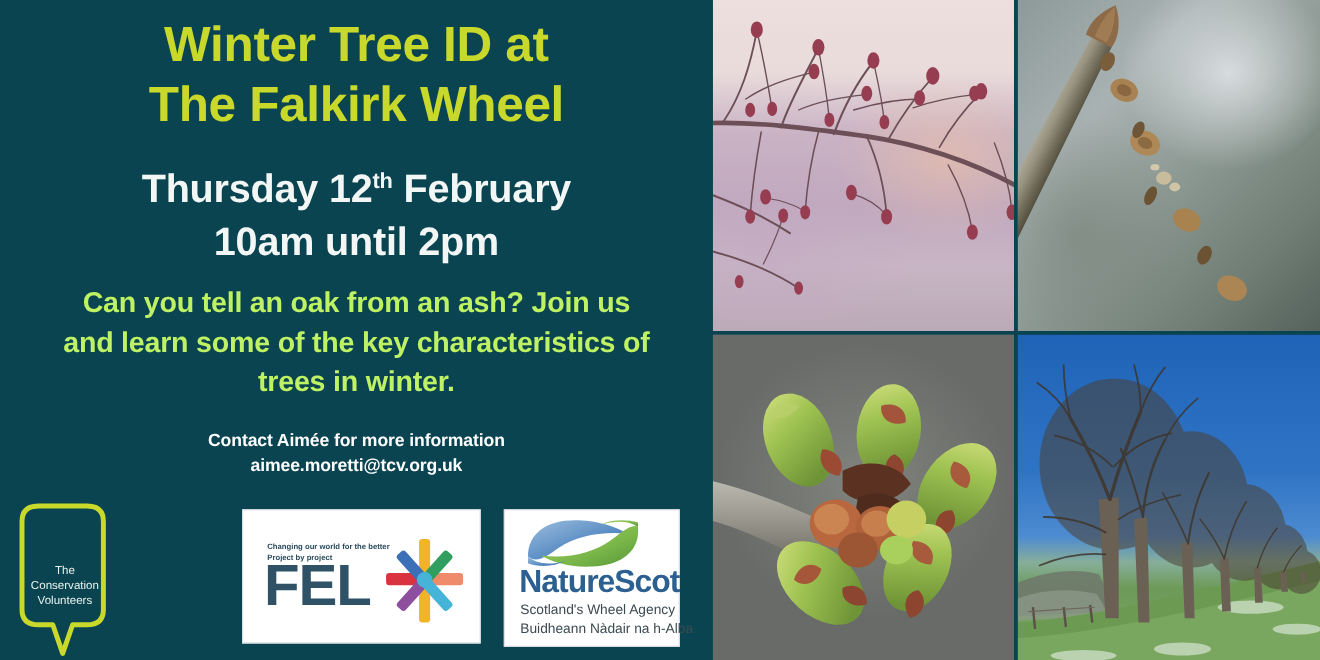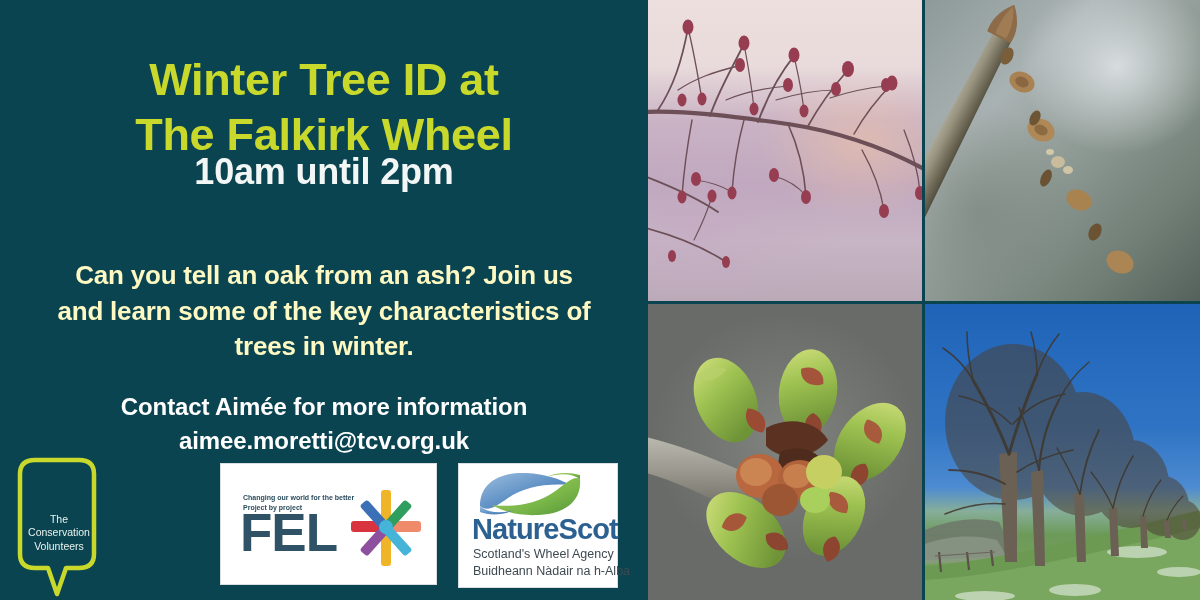--- a/index.html
+++ b/index.html
@@ -20,50 +20,49 @@
     width:648px; height:600px;
     background:#0b4451;
   }
   .headline {
     position:absolute; left:0; top:12px; width:648px;
     text-align:center;
     color:#c8d92c;
     font-size:45px; font-weight:bold;
     line-height:1.23;
     letter-spacing:-0.3px;
-    margin-top:40px;
   }
   .headline .hl-line { display:block; }
 
   .datetime {
     position:absolute; left:0; top:148px; width:648px;
     text-align:center;
     color:#f2f7f6;
     font-size:36px; font-weight:bold;
     line-height:1.33;
     letter-spacing:-0.2px;
   }
   .datetime .dt-line { display:block; }
   .datetime sup { font-size:0.55em; vertical-align:super; }
 
   .blurb {
     position:absolute; left:18px; top:258px; width:612px;
     text-align:center;
-    color:#fef9c3;
+    color:#bef264;
     font-size:26px; font-weight:bold;
     line-height:1.37;
     letter-spacing:-0.2px;
   }
   .blurb .bl-line { display:block; }
 
   .contact {
     position:absolute; left:0; top:390px; width:648px;
     text-align:center;
     color:#ffffff;
-    font-size:24px; font-weight:bold;
+    font-size:16px; font-weight:bold;
     line-height:1.42;
     letter-spacing:-0.1px;
   }
   .contact .ct-line { display:block; }
 
   
   .tcv-logo {
     position:absolute; left:8px; top:452px;
     width:98px; height:148px;
   }
@@ -212,20 +211,21 @@
 <div id="poster">
 
   <div class="left-panel">
 
     <div class="headline">
       <span class="hl-line">Winter Tree ID at</span>
       <span class="hl-line">The Falkirk Wheel</span>
     </div>
 
     <div class="datetime">
+      <span class="dt-line"><span>Thursday 12</span><sup>th</sup><span> February</span></span>
       <span class="dt-line">10am until 2pm</span>
     </div>
 
     <div class="blurb">
       <span class="bl-line">Can you tell an oak from an ash? Join us</span>
       <span class="bl-line">and learn some of the key characteristics of</span>
       <span class="bl-line">trees in winter.</span>
     </div>
 
     <div class="contact">

